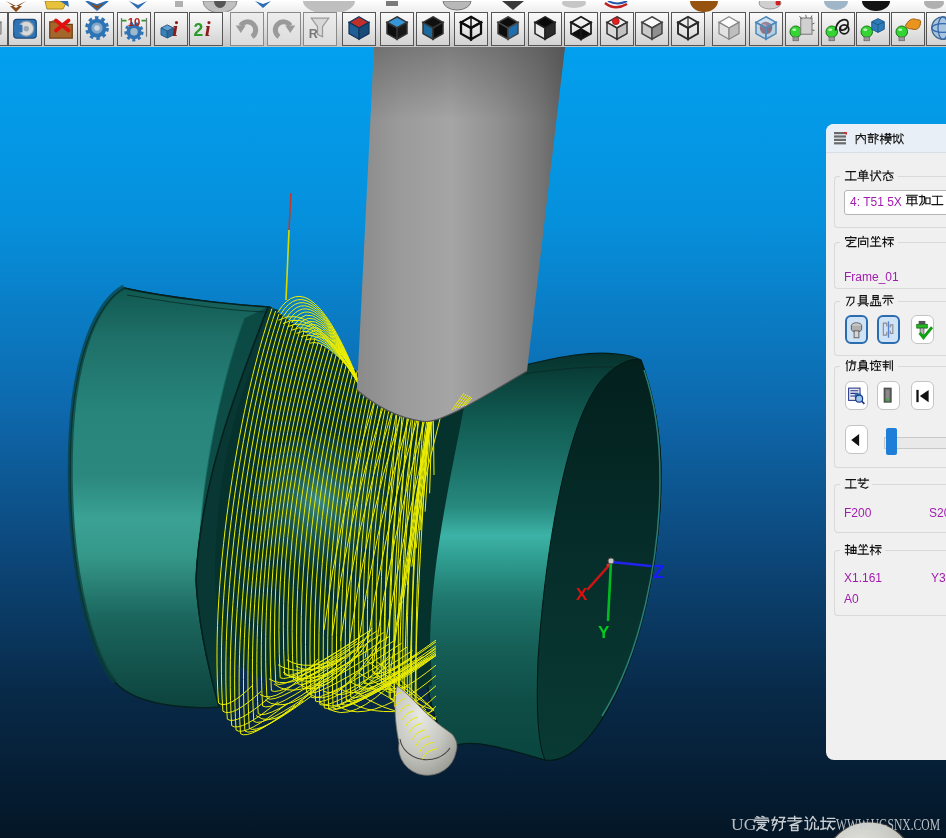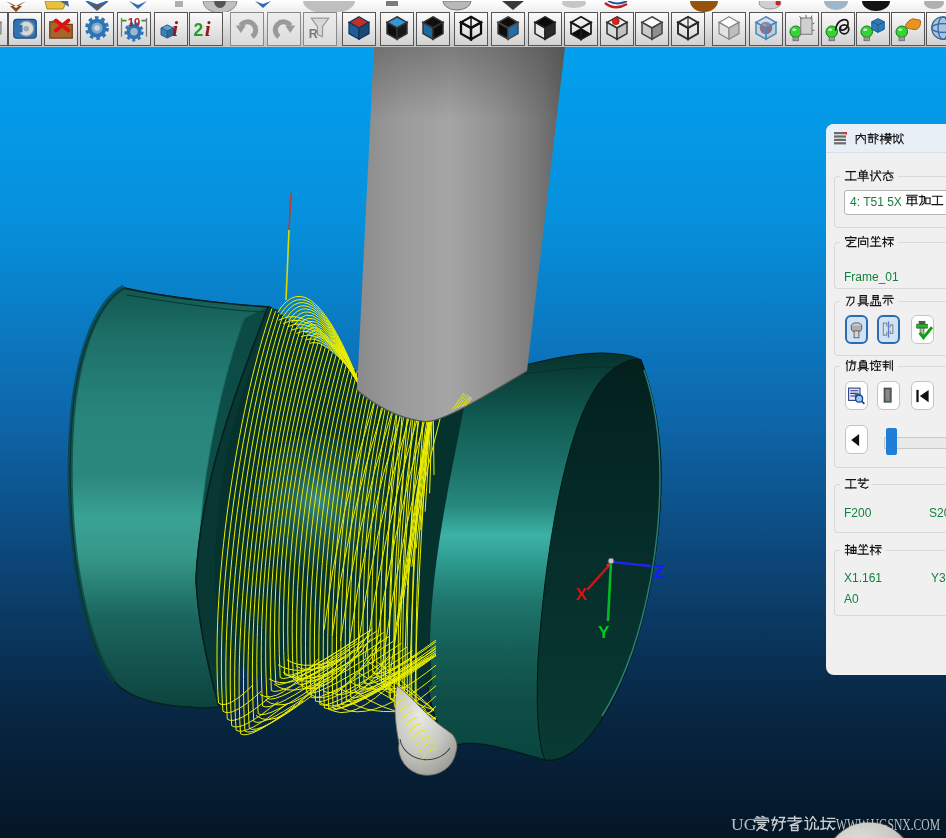--- a/index.html
+++ b/index.html
@@ -5,22 +5,22 @@
   font-family:"Liberation Sans", sans-serif; }
 #row1 { position:absolute; left:0; top:0; width:946px; height:13px;
   background:linear-gradient(#ffffff,#ececec); }
 #row2 { position:absolute; left:0; top:12px; width:946px; height:36px;
   background:linear-gradient(#f4f4f4,#c3c3c3); }
 .tbtn { position:absolute; top:0; width:34px; height:34px;
   border:1px solid #555; background:linear-gradient(#fafafa,#d2d2d2);
   display:flex; align-items:flex-start; justify-content:center; }
 .tbtn.dis { background:linear-gradient(#ededed,#dcdcdc); border-color:#8a8a8a; }
 #scene { position:absolute; left:0; top:47px; }
-#panel { position:absolute; left:826px; top:124px; width:120px; height:551px;
-  background:#F0F0F0; border-radius:8px 0 0 8px; font-size:12px; color:#15803d; }
+#panel { position:absolute; left:826px; top:124px; width:120px; height:636px;
+  background:#F0F0F0; border-radius:8px 0 0 8px; font-size:12px; color:#a21caf; }
 #ptitle { position:absolute; left:0; top:0; width:120px; height:29px;
   background:#E9EFF7; border-bottom:1px solid #D8DEE8; border-radius:8px 0 0 0; }
 .glabel { position:absolute; left:14px; background:#F0F0F0; padding:0 4px; font-size:12px; height:14px; line-height:14px; }
 .grp { position:absolute; left:8px; width:118px; border:1px solid #D9D9D9; border-radius:4px; border-right:none; }
 #combo { position:absolute; left:18px; top:66px; width:108px; height:25px; background:#fff;
   border:1px solid #B5B5B5; border-radius:3px; line-height:23px; padding-left:5px; font-size:12px; }
 .ptext { position:absolute; font-size:12px; }
 .pbtn { position:absolute; width:23px; height:29px; background:#fff; border:1px solid #C4C4C4;
   border-radius:6px; display:flex; align-items:center; justify-content:center; }
 .pbtn.sel { background:#CFE3F6; border:2px solid #2B6CB0; }

